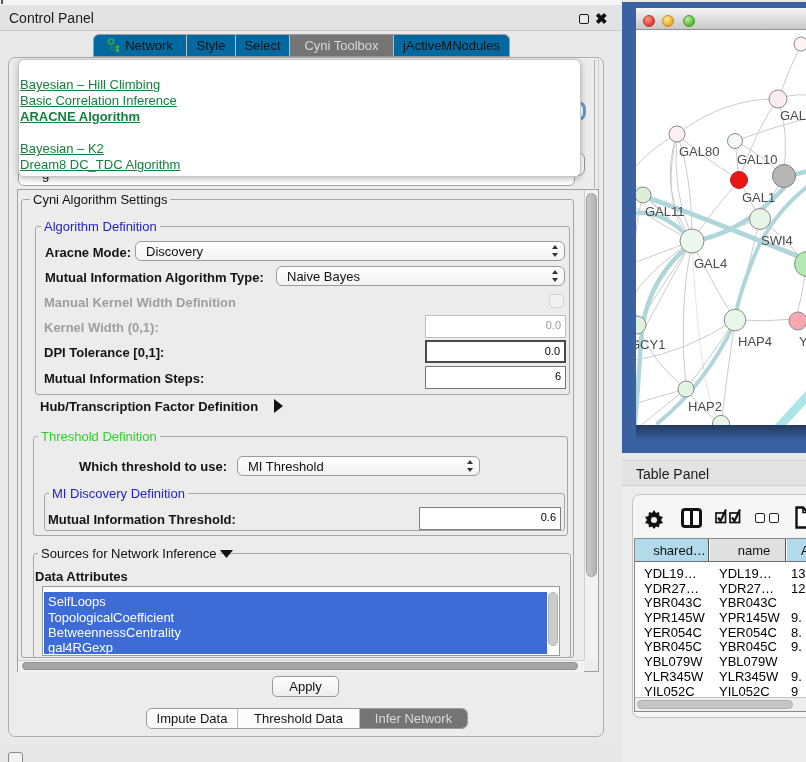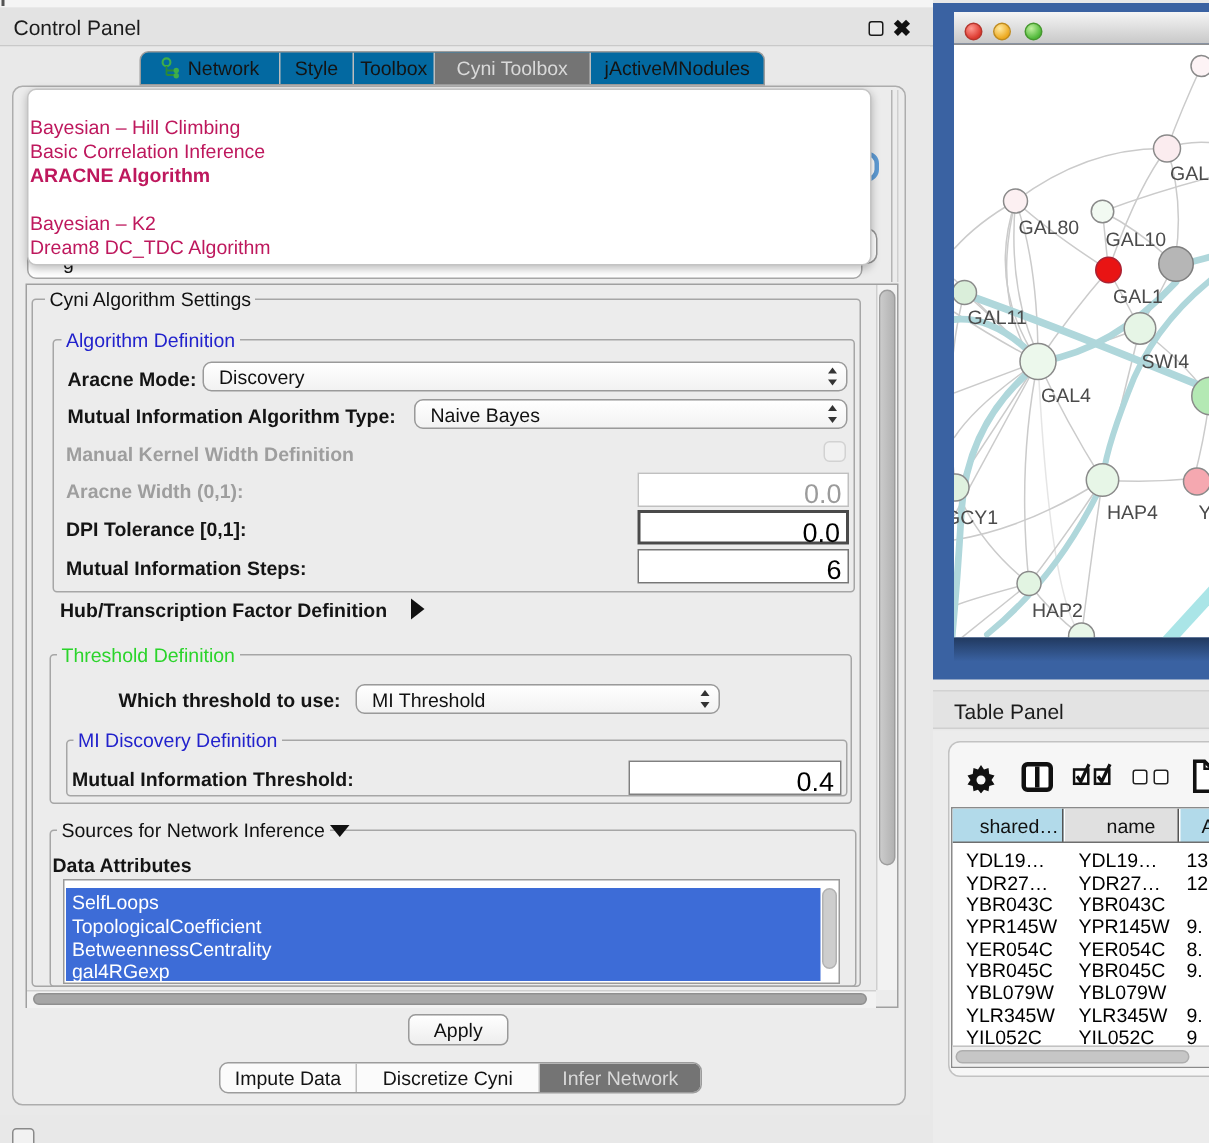--- a/index.html
+++ b/index.html
@@ -31,31 +31,31 @@
 
 .group { position:absolute; border:1px solid #a6a6a6; border-radius:3px; }
 .glabel { position:absolute; font-size:13px; background:#ececec; padding:0 3px; white-space:nowrap; }
 .row-label { position:absolute; font-size:13px; font-weight:bold; color:#141414; white-space:nowrap; }
 .combo { position:absolute; background:linear-gradient(#ffffff,#f2f2f2); border:1px solid #9a9a9a; border-radius:6px; font-size:13px; color:#111; }
 .combo .tx { position:absolute; left:10px; top:2px; }
 .combo .ar { position:absolute; right:6px; top:50%; margin-top:-6px; width:7px; height:12px; }
 .combo .ar i { position:absolute; left:0.5px; width:0; height:0; border-left:3px solid transparent; border-right:3px solid transparent; }
 .combo .ar .u { top:0; border-bottom:4px solid #333; }
 .combo .ar .d { bottom:0; border-top:4px solid #333; }
-.field { position:absolute; background:#fff; font-size:18px; text-align:center; }
+.field { position:absolute; background:#fff; font-size:11px; text-align:center; }
 .field span { position:absolute; right:4px; top:3px; }
 
 #attrlist { left:42px; top:586px; width:518px; height:70px; background:#fff; border:1px solid #9a9a9a; }
 #attrlist .sel { position:absolute; left:1px; top:5px; width:503px; height:62px; background:#3d6cd7; }
 #attrlist .it { position:absolute; left:5px; color:#fff; font-size:13px; }
 #attrlist .sbthumb { position:absolute; left:505px; top:5px; width:10px; height:54px; border-radius:5px; background:#cdcdcd; border:1px solid #b2b2b2; }
 
 #popup { left:18px; top:59px; width:563px; height:118px; background:#fff; border:1px solid #c4c4c4; border-radius:6px; box-shadow:0 2px 6px rgba(0,0,0,0.25); z-index:30; font-size:13px; }
 #popup .hd { position:absolute; left:0; width:100%; text-align:center; color:#b4b4b4; font-weight:bold; top:6px; }
-#popup .it { position:absolute; left:1px; color:#be185d; white-space:nowrap; }
+#popup .it { position:absolute; left:1px; color:#15803d; white-space:nowrap;text-decoration:underline; }
 
 #apply { left:272px; top:676px; width:67px; height:21px; border:1px solid #9a9a9a; border-radius:5px; background:linear-gradient(#ffffff,#ededed); font-size:13px; text-align:center; line-height:19px; color:#111; }
 #btabs { left:146px; top:708px; height:21px; display:flex; font-size:13px; color:#141414; border:1px solid #9c9c9c; border-radius:6px; background:#fbfbfb; overflow:hidden; }
 #btabs .tab { display:flex; align-items:center; justify-content:center; border-right:1px solid #bdbdbd; }
 #btabs .tab:last-child { border-right:none; }
 #btabs .sel { background:#747474; color:#d9d9d9; }
 #miniicon { left:8px; top:752px; width:15px; height:14px; border:1.5px solid #8a8a8a; border-radius:3px; background:#f2f2f2; }
 
 #bluedesk { left:622px; top:2px; width:184px; height:451px; background:#3a62a2; }
 #nettitle { left:636px; top:8px; width:170px; height:22px; background:linear-gradient(#f5f5f5,#c8c8c8); border-bottom:1px solid #8f8f8f; }
@@ -87,21 +87,21 @@
 <div class="abs" id="cpwin"></div>
 <div class="abs" id="content"></div>
 <div class="abs" id="tabs">
   <div class="tab" style="width:93px;"><svg width="14" height="15" viewBox="0 0 14 15" style="margin-right:4px;">
     <circle cx="4" cy="3.5" r="2.6" fill="none" stroke="#3fae49" stroke-width="1.4"></circle>
     <path d="M4 6 L4 12 M4 9 L9 9 M4 12 L9 12" stroke="#2c8a36" stroke-width="1.2" fill="none"></path>
     <circle cx="10.5" cy="9" r="1.8" fill="#3fae49"></circle>
     <circle cx="10.5" cy="12.5" r="1.8" fill="#3fae49"></circle>
   </svg>Network</div>
   <div class="tab" style="width:49px;">Style</div>
-  <div class="tab" style="width:54px;">Toolbox</div>
+  <div class="tab" style="width:54px;">Select</div>
   <div class="tab sel" style="width:104px;">Cyni Toolbox</div>
   <div class="tab" style="width:115px;">jActiveMNodules</div>
 </div>
 
 <div class="abs" style="left:558px;top:101px;width:28px;height:20px;border:3.5px solid #5d9ad3;border-radius:8px;background:#fff;"></div>
 <div class="abs" style="left:558px;top:152px;width:27px;height:24px;border:1.5px solid #949494;border-radius:7px;background:#fff;"></div>
 <div class="abs" style="left:594px;top:60px;width:1px;height:128px;background:#b4b4b4;"></div>
 <div class="abs" style="left:598px;top:60px;width:1px;height:128px;background:#cfcfcf;"></div>
 <div class="abs" style="left:18px;top:170px;width:557px;height:16px;border:1px solid #a6a6a6;border-radius:0 0 6px 6px;background:#fff;overflow:hidden;z-index:1;">
   <span style="position:absolute;left:23px;top:-4px;font-size:13px;color:#111;">g</span>
@@ -132,21 +132,21 @@
 <div class="row-label" style="left:45px;top:270px;">Mutual Information Algorithm Type:</div>
 <div class="combo" style="left:276px;top:266px;width:289px;height:20px;">
     <span class="tx">Naive Bayes</span>
     <span class="ar">
       <i class="u"></i>
       <i class="d"></i>
     </span>
   </div>
 <div class="row-label gray" style="left:44px;top:295px;">Manual Kernel Width Definition</div>
 <div class="abs" style="left:549px;top:294px;width:15px;height:14px;border:1px solid #d2d2d2;border-radius:4px;background:#f1f1f1;"></div>
-<div class="row-label gray" style="left:44px;top:320px;">Aracne Width (0,1):</div>
+<div class="row-label gray" style="left:44px;top:320px;">Kernel Width (0,1):</div>
 <div class="field" style="left:425px;top:315px;width:141px;height:23px;border:1px solid #c0c0c0;">
     <span class="gray">0.0</span>
   </div>
 <div class="row-label" style="left:44px;top:345px;">DPI Tolerance [0,1]:</div>
 <div class="field" style="left:425px;top:340px;width:141px;height:23px;border:2px solid #4a4a4a;">
     <span>0.0</span>
   </div>
 <div class="row-label" style="left:44px;top:371px;">Mutual Information Steps:</div>
 <div class="field" style="left:425px;top:366px;width:141px;height:23px;border:1px solid #777777;">
     <span>6</span>
@@ -164,21 +164,21 @@
     <span class="tx">MI Threshold</span>
     <span class="ar">
       <i class="u"></i>
       <i class="d"></i>
     </span>
   </div>
 <div class="group" style="left:44px;top:493px;width:521px;height:38px;"></div>
 <div class="glabel" style="left:49px;top:486px;color:#2222cc;">MI Discovery Definition</div>
 <div class="row-label" style="left:48px;top:512px;">Mutual Information Threshold:</div>
 <div class="field" style="left:419px;top:507px;width:142px;height:23px;border:1.5px solid #808080;">
-    <span>0.4</span>
+    <span>0.6</span>
   </div>
 
 <div class="group" style="left:33px;top:553px;width:538px;height:105px;"></div>
 <div class="glabel" style="left:38px;top:546px;color:#111;">Sources for Network Inference</div>
 <svg class="abs" style="left:219px;top:549px;" width="15" height="10" viewBox="0 0 15 10">
     <path d="M1 1 L14 1 L7.5 9 Z" fill="#111"></path>
   </svg>
 <div class="row-label" style="left:35px;top:569px;">Data Attributes</div>
 <div class="abs" id="attrlist">
   <div class="sel"></div>
@@ -193,21 +193,21 @@
   <div class="it" style="top:17px;">Bayesian – Hill Climbing</div>
   <div class="it" style="top:33px;">Basic Correlation Inference</div>
   <div class="it b" style="top:49px;">ARACNE Algorithm</div>
   <div class="it" style="top:81px;">Bayesian – K2</div>
   <div class="it" style="top:97px;">Dream8 DC_TDC Algorithm</div>
 </div>
 
 <div class="abs" id="apply">Apply</div>
 <div class="abs" id="btabs">
   <div class="tab" style="width:91px;">Impute Data</div>
-  <div class="tab" style="width:122px;">Discretize Cyni</div>
+  <div class="tab" style="width:122px;">Threshold Data</div>
   <div class="tab sel" style="width:107px;">Infer Network</div>
 </div>
 <div class="abs" id="miniicon"></div>
 
 <div class="abs" id="bluedesk"></div>
 <div class="abs" id="nettitle">
   <div class="light" style="left:7px;background:radial-gradient(circle at 35% 30%,#ff9990,#dd3a30 70%);border:1px solid #b5362d;"></div>
   <div class="light" style="left:26px;background:radial-gradient(circle at 35% 30%,#ffe9a0,#eda920 70%);border:1px solid #c08b1e;"></div>
   <div class="light" style="left:47px;background:radial-gradient(circle at 35% 30%,#c0f0a0,#51b93a 70%);border:1px solid #46982f;"></div>
 </div>

